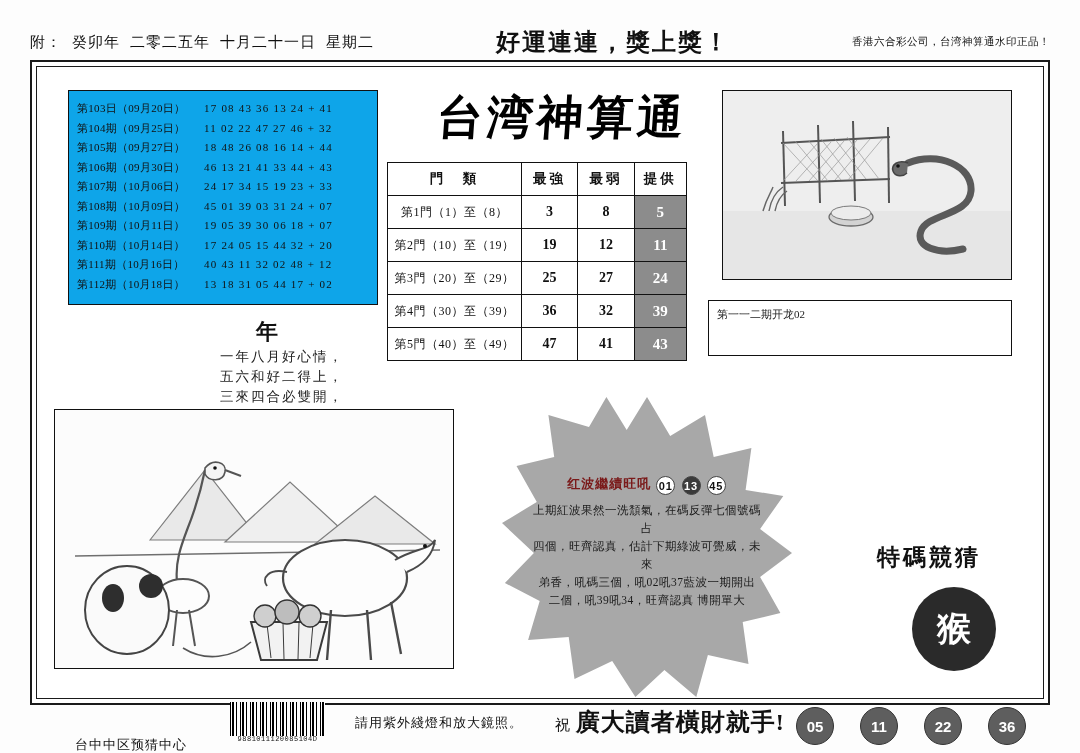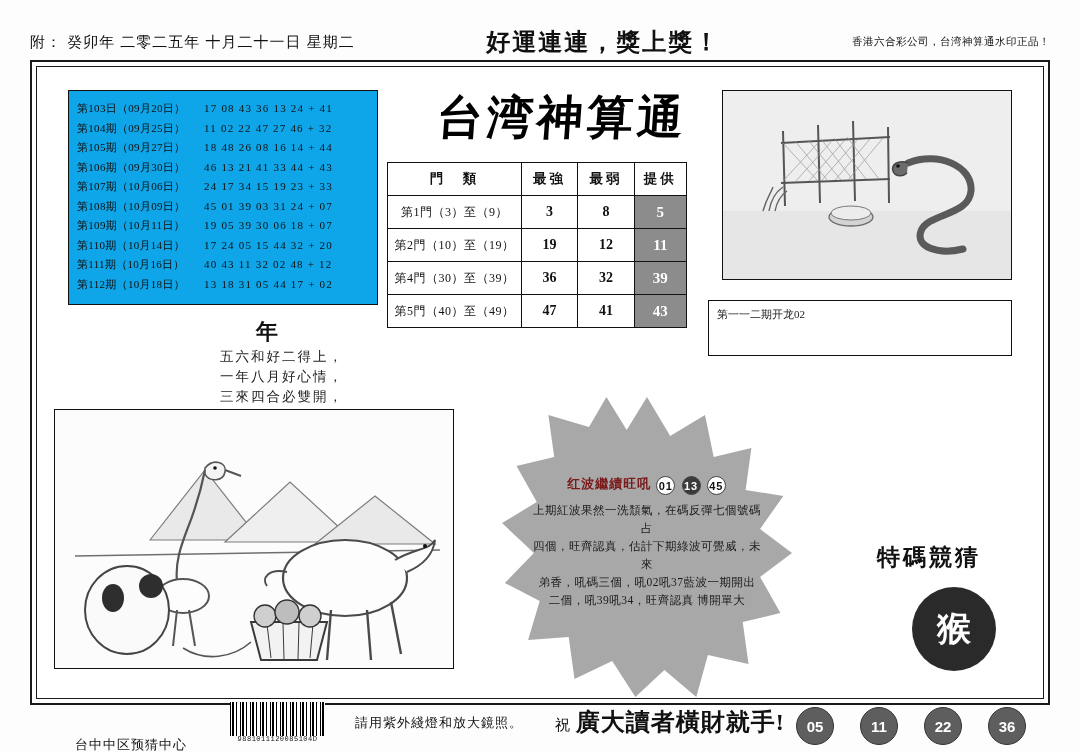--- a/index.html
+++ b/index.html
@@ -16,21 +16,21 @@
     position:absolute; inset:0;
     background:#fdfdfd;
   }
   
   .header {
     position:absolute; left:30px; top:22px; width:1020px; height:40px;
     display:flex; align-items:center;
   }
   .hdr-left {
     font-size:15px; letter-spacing:1px; white-space:nowrap;
-    font-family:Liberation Sans, sans-serif;
+    font-family:Liberation Mono, monospace;
   }
   .hdr-center {
     flex:1; text-align:center; font-size:24px; font-weight:bold;
     letter-spacing:2px;
   }
   .hdr-right {
     font-size:10.5px; white-space:nowrap; letter-spacing:0.5px;
   }
   
   .frame {
@@ -239,30 +239,36 @@
 
     <table class="tbl">
       <tbody>
           <tr>
         <th>門　類</th>
         <th>最強</th>
         <th>最弱</th>
         <th>提供</th>
       </tr>
       <tr>
-        <td class="cat">第1門（3）至（9）</td>
+        <td class="cat">第1門（1）至（8）</td>
         <td class="num">3</td>
         <td class="num">8</td>
         <td class="sup">5</td>
       </tr>
       <tr>
         <td class="cat">第2門（10）至（19）</td>
         <td class="num">19</td>
         <td class="num">12</td>
         <td class="sup">11</td>
+      </tr>
+      <tr>
+        <td class="cat">第3門（20）至（29）</td>
+        <td class="num">25</td>
+        <td class="num">27</td>
+        <td class="sup">24</td>
       </tr>
       <tr>
         <td class="cat">第4門（30）至（39）</td>
         <td class="num">36</td>
         <td class="num">32</td>
         <td class="sup">39</td>
       </tr>
       <tr>
         <td class="cat">第5門（40）至（49）</td>
         <td class="num">47</td>
@@ -314,22 +320,22 @@
         <ellipse cx="128" cy="122" rx="20" ry="7" fill="#ececec" stroke="#7a7a7a" stroke-width="1"></ellipse>
       </svg>
     </div>
 
     <div class="captionbox">
       <span>第一一二期开龙02</span>
     </div>
 
     <div class="yeartitle">年</div>
     <div class="poem">
+      <div>一年八月好心情，</div>
       <div>五六和好二得上，</div>
-      <div>一年八月好心情，</div>
       <div>三來四合必雙開，</div>
       <div>九定八果有碼出。</div>
     </div>
 
     <div class="drawing">
       <svg width="400" height="260" viewBox="0 0 400 260">
         <rect x="0" y="0" width="400" height="260" fill="#fcfcfc"></rect>
 
         <path d="M95 130 L150 60 L205 130 Z" fill="#e9e9e9" stroke="#7d7d7d" stroke-width="1.2"></path>
         <path d="M170 132 L235 72 L300 132 Z" fill="#efefef" stroke="#7d7d7d" stroke-width="1.2"></path>

